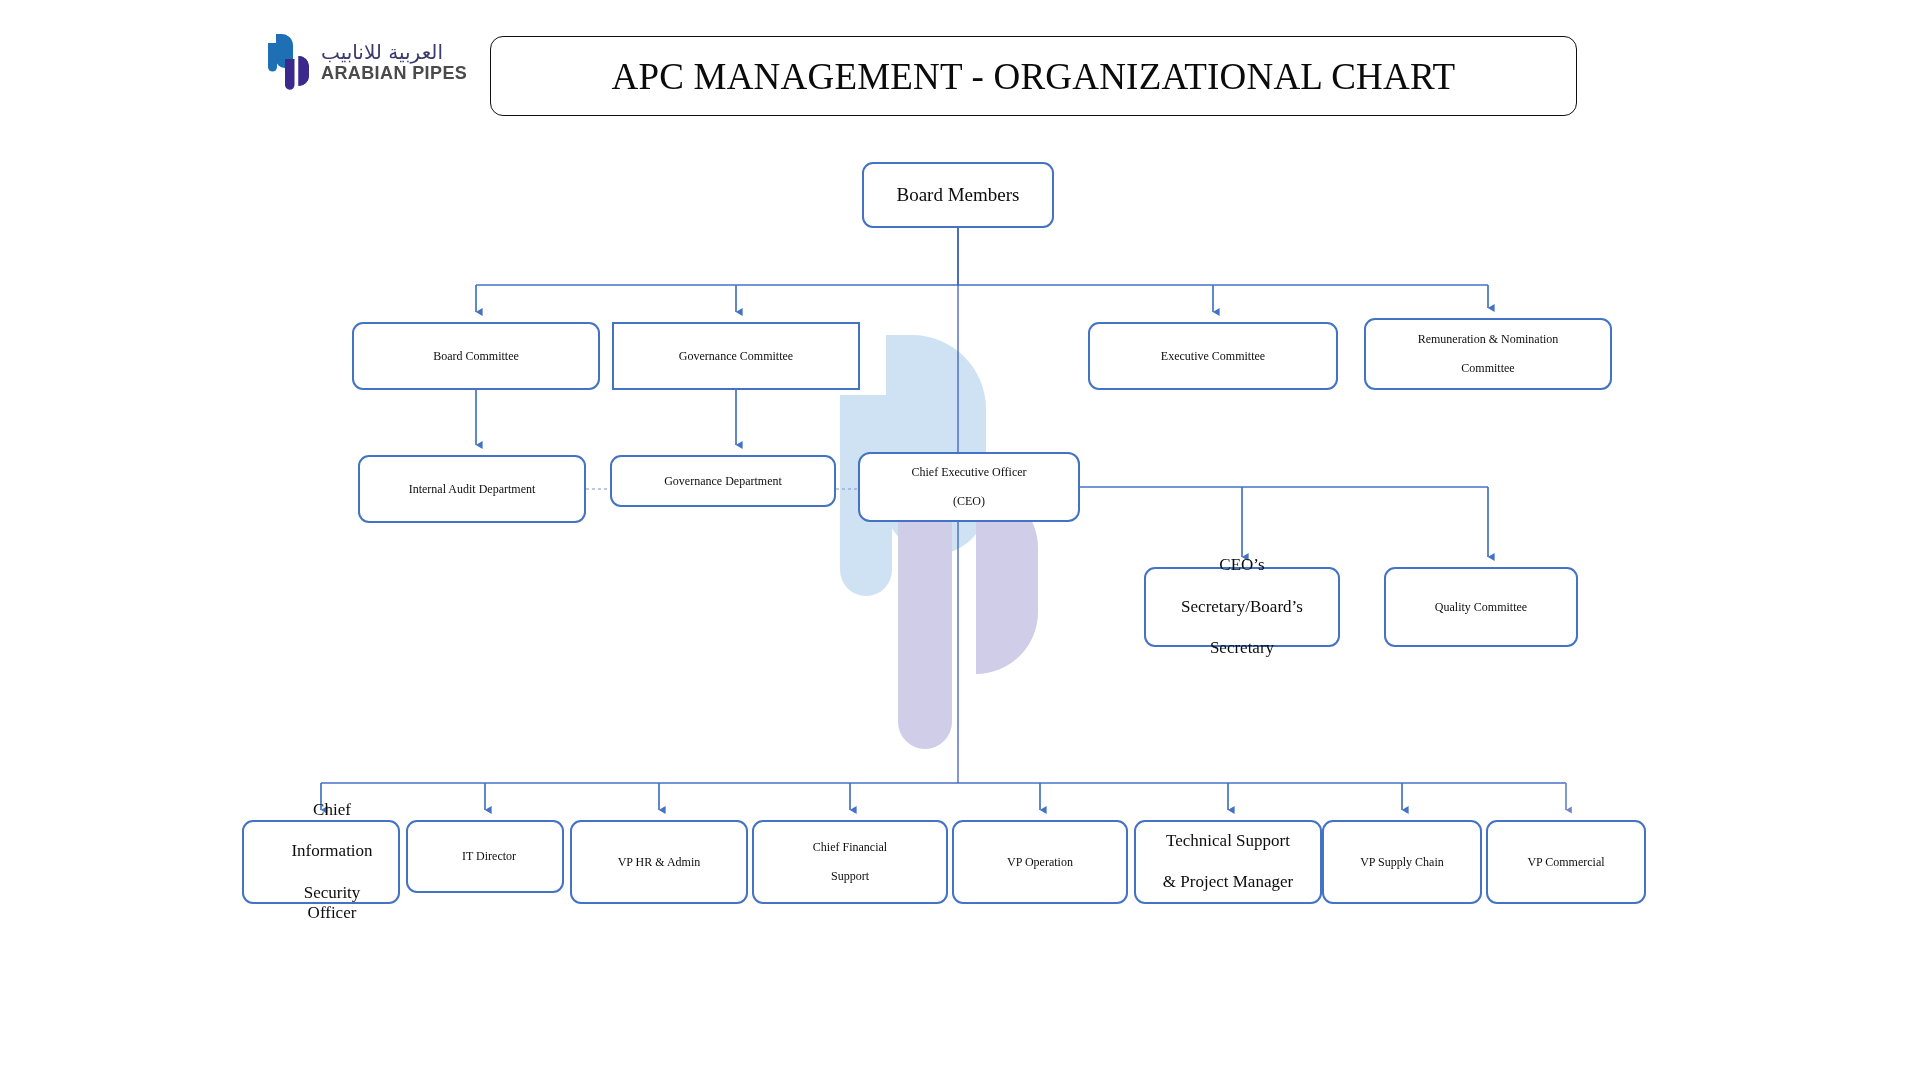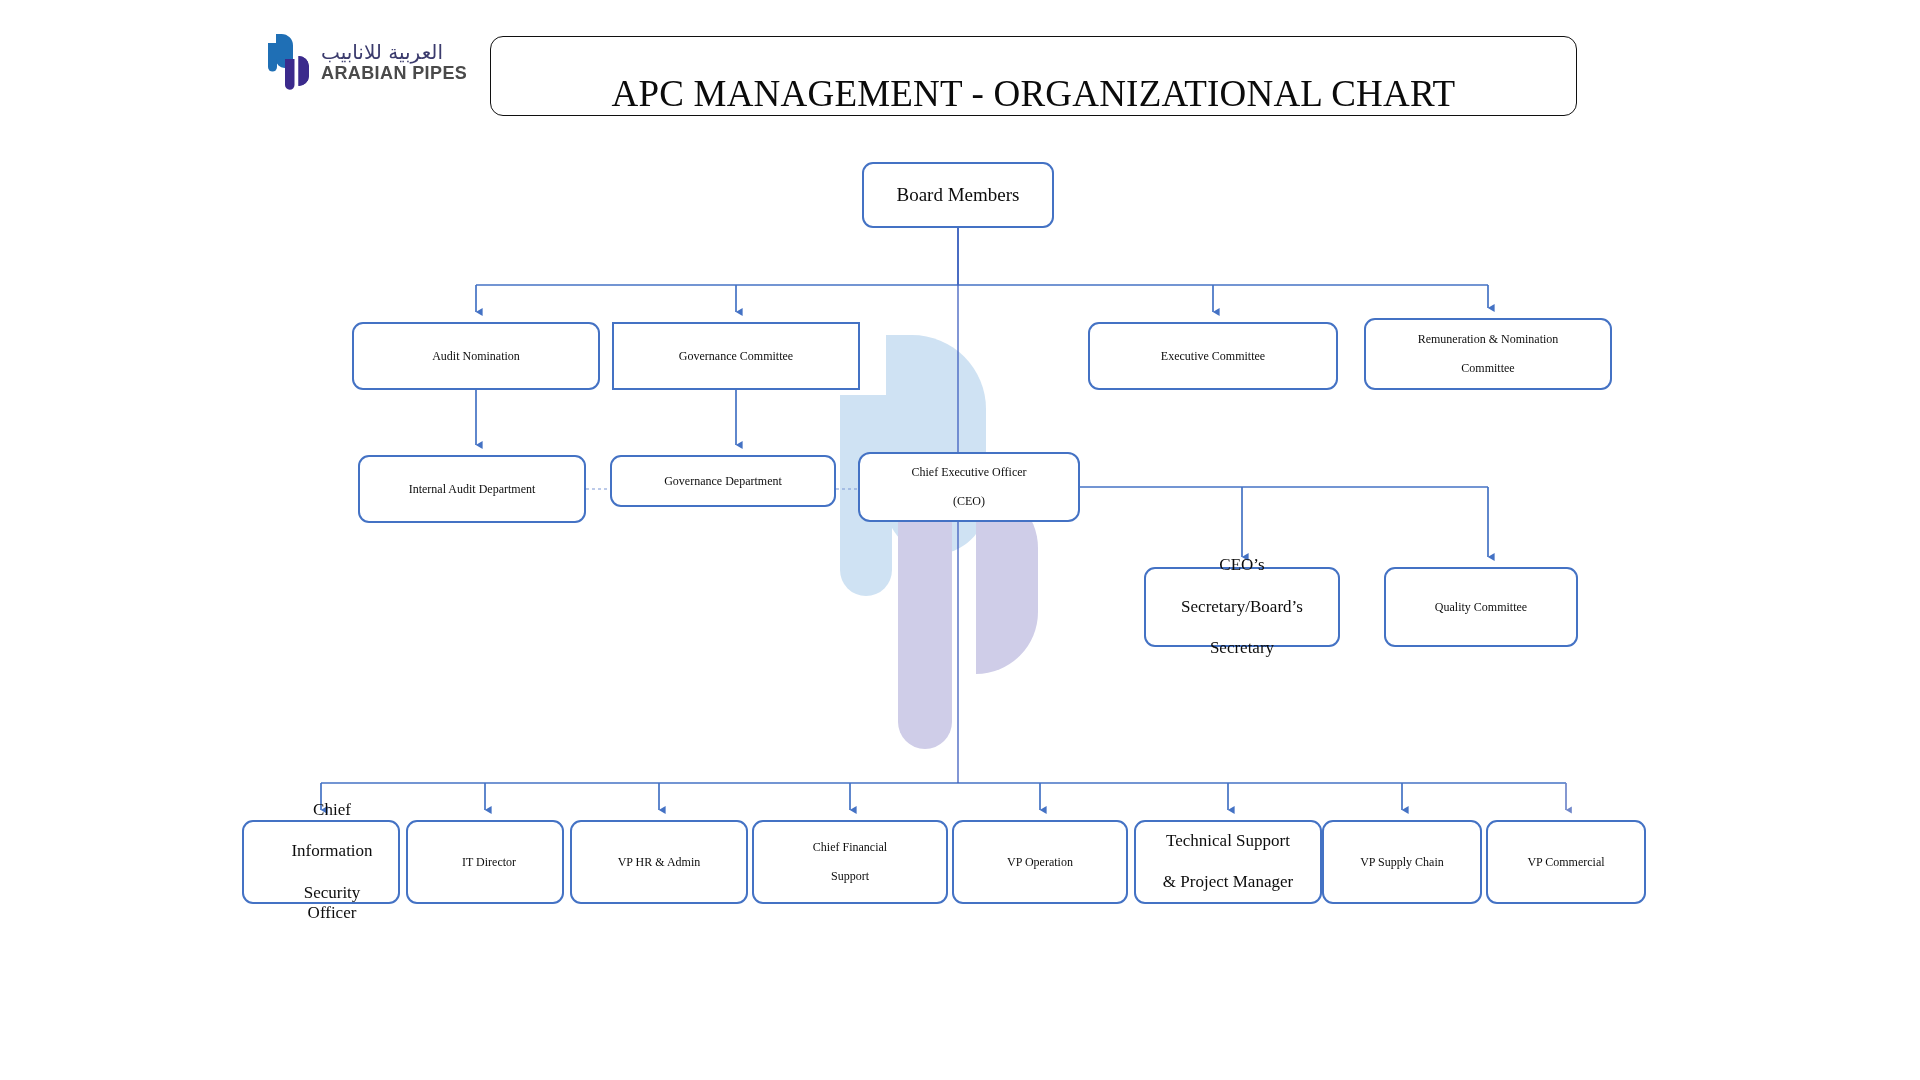--- a/index.html
+++ b/index.html
@@ -65,21 +65,21 @@
 
   #title-box {
     position: absolute;
     left: 490px;
     top: 36px;
     width: 1085px;
     height: 78px;
     border: 1.6px solid #101010;
     border-radius: 13px;
     display: flex;
-    align-items: flex-end;
+    align-items: center;
     justify-content: center;
     background: transparent;
     z-index: 5;
   }
   #title-text {
     font-size: 37px;
     color: #0b0b0b;
     letter-spacing: 0.2px;
     white-space: nowrap;
   }
@@ -199,21 +199,21 @@
       <path d="M586,489 H610"></path>
       <path d="M836,489 H858"></path>
     </g>
   </svg>
 
   <div class="node round s19" style="left:862px; top:162px; width:192px; height:66px;">
     <span>Board Members</span>
   </div>
 
   <div class="node round s18" style="left:352px; top:322px; width:248px; height:68px;">
-    <span>Audit Nomination</span>
+    <span>Board Committee</span>
   </div>
 
   <div class="node square s18" style="left:612px; top:322px; width:248px; height:68px;">
     <span>Governance Committee</span>
   </div>
 
   <div class="node round s18" style="left:1088px; top:322px; width:250px; height:68px;">
     <span>Executive Committee</span>
   </div>
 
@@ -252,21 +252,21 @@
   </div>
 
   <div class="node round s17" style="left:242px; top:820px; width:158px; height:84px;padding-left:22px;">
     <span>
       <span>Chief</span><br>
       <span>Information</span><br>
       <span>Security Officer</span>
     </span>
   </div>
 
-  <div class="node round s18" style="left:406px; top:820px; width:158px; height:84px;padding-left:8px;">
+  <div class="node round s18" style="left:406px; top:820px; width:158px; height:73px;padding-left:8px;">
     <span>IT Director</span>
   </div>
 
   <div class="node round s18" style="left:570px; top:820px; width:178px; height:84px;">
     <span>VP HR &amp; Admin</span>
   </div>
 
   <div class="node round s18" style="left:752px; top:820px; width:196px; height:84px;">
     <span>
       <span>Chief Financial</span><br>

